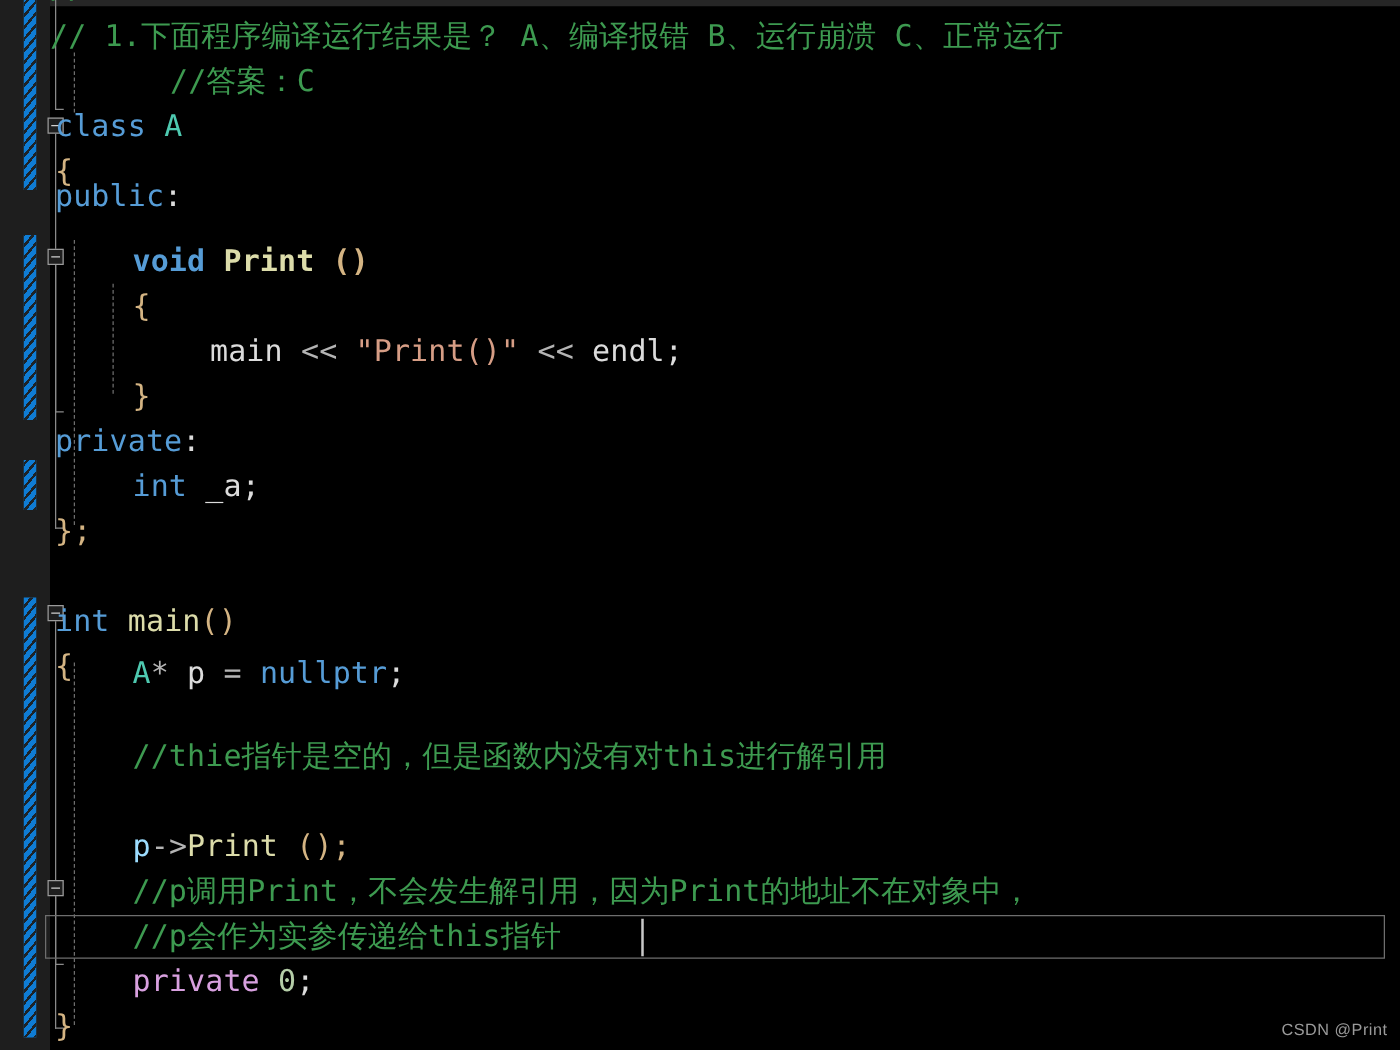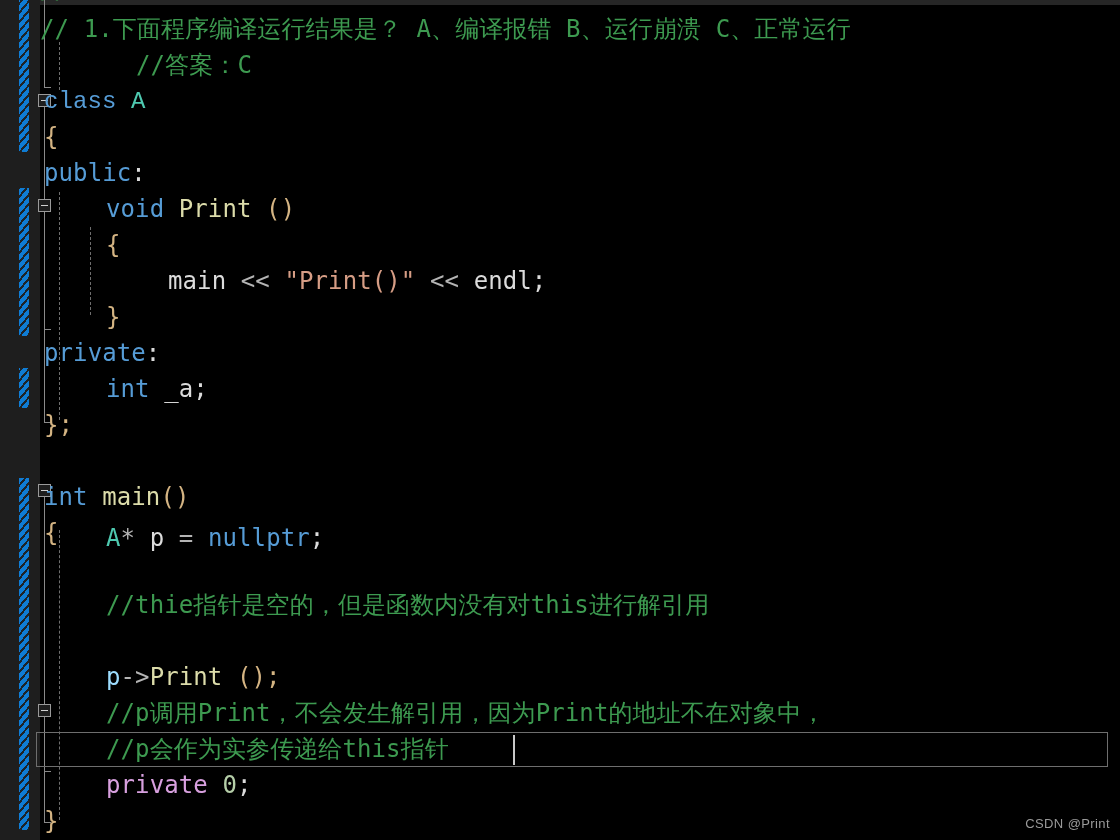--- a/index.html
+++ b/index.html
@@ -204,33 +204,33 @@
     </div>
 
     <div class="line" style="top:12px;">
       <span class="ltext cmt">// 1.下面程序编译运行结果是？ A、编译报错 B、运行崩溃 C、正常运行</span>
     </div>
 
     <div class="line" style="top:48px;">
       <span class="ltext cmt" style="left:136px;">//答案：C</span>
     </div>
 
-    <div class="line" style="top:84px;font-family:Liberation Mono, monospace;">
+    <div class="line" style="top:84px;">
       <span class="ltext" style="left:44px;"><span class="kw">class</span><span class="plain"> </span><span class="type">A</span></span>
     </div>
 
     <div class="line" style="top:120px;">
       <span class="ltext brace" style="left:44px;">{</span>
     </div>
 
-    <div class="line" style="top:156px;">
+    <div class="line" style="top:140px;">
       <span class="ltext" style="left:44px;"><span class="kw">public</span><span class="punct">:</span></span>
     </div>
 
-    <div class="line" style="top:192px;">
+    <div class="line" style="top:192px;font-weight:bold;">
       <span class="ltext" style="left:106px;"><span class="kw">void</span><span class="plain"> </span><span class="fn">Print</span><span class="plain"> </span><span class="brace">()</span></span>
     </div>
 
     <div class="line" style="top:228px;">
       <span class="ltext brace" style="left:106px;">{</span>
     </div>
 
     <div class="line" style="top:264px;">
       <span class="ltext" style="left:168px;"><span class="plain">main</span><span class="plain"> </span><span class="op">&lt;&lt;</span><span class="plain"> </span><span class="str">"Print()"</span><span class="plain"> </span><span class="op">&lt;&lt;</span><span class="plain"> </span><span class="plain">endl</span><span class="punct">;</span></span>
     </div>

